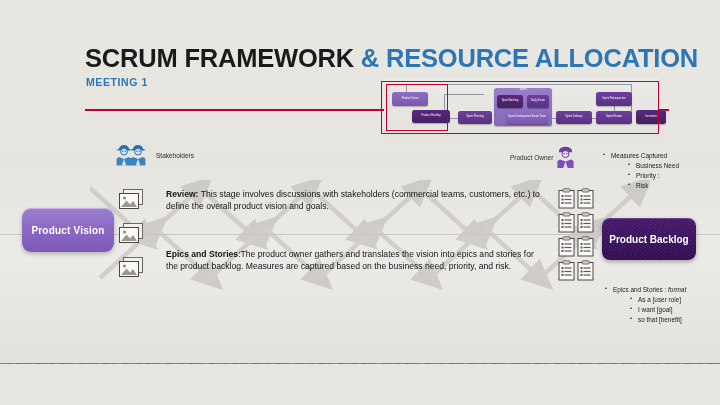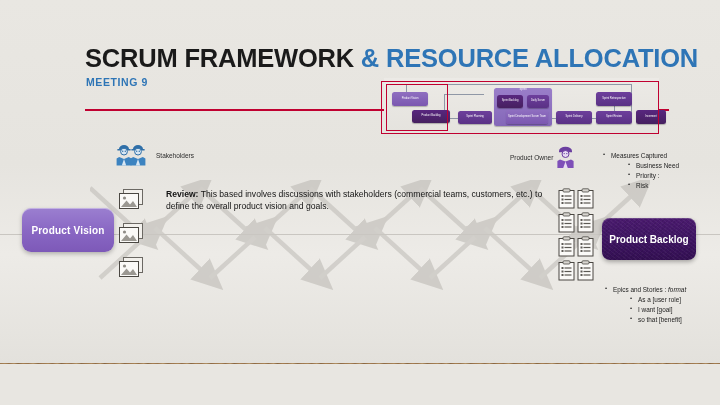--- a/index.html
+++ b/index.html
@@ -128,21 +128,21 @@
     content:"";position:absolute;inset:0;
     background:linear-gradient(180deg, rgba(255,255,255,.10), rgba(0,0,0,.22));
   }
 </style>
 </head>
 <body>
 
 <div class="slide">
 
   <div class="title"><span>SCRUM FRAMEWORK </span><span class="accent">&amp; RESOURCE ALLOCATION</span></div>
-  <div class="subtitle">MEETING 9</div>
+  <div class="subtitle">MEETING 1</div>
   <div class="redline"></div>
   <div class="redline-right"></div>
 
   <div class="diagram-wrap">
     <div class="diagram-bg"></div>
 
     <div class="dline" style="left:22px;top:6px;width:226px;height:.7px;"></div>
     <div class="dline" style="left:22px;top:6px;width:.7px;height:16px;"></div>
     <div class="dline" style="left:60px;top:16px;width:.7px;height:18px;"></div>
     <div class="dline" style="left:60px;top:16px;width:40px;height:.7px;"></div>
@@ -359,22 +359,23 @@
           <rect x="3.5" y="7" width="2" height="2"></rect>
           <rect x="6.5" y="7.4" width="7" height="1.2"></rect>
           <rect x="3.5" y="10.5" width="2" height="2"></rect>
           <rect x="6.5" y="10.9" width="7" height="1.2"></rect>
           <rect x="3.5" y="14" width="2" height="2"></rect>
           <rect x="6.5" y="14.4" width="7" height="1.2"></rect>
         </g>
       </svg>
   </div>
 
-  <div class="para p1"><b>Review:</b><span> This based involves discussions with stakeholders (commercial teams, customers, etc.) to define the overall product vision and goals.</span></div>
-
+  <div class="para p1"><b>Review:</b><span> This stage involves discussions with stakeholders (commercial teams, customers, etc.) to define the overall product vision and goals.</span></div>
+
+  <div class="para p2"><b>Epics and Stories</b><span>:The product owner gathers and translates the vision into epics and stories for the product backlog. Measures are captured based on the business need, priority, and risk.</span></div>
 
   <div class="bl top">
     <ul>
       <li><span>Measures Captured</span>
         <ul>
           <li>Business Need</li>
           <li>Priority :</li>
           <li>Risk</li>
         </ul>
       </li>

